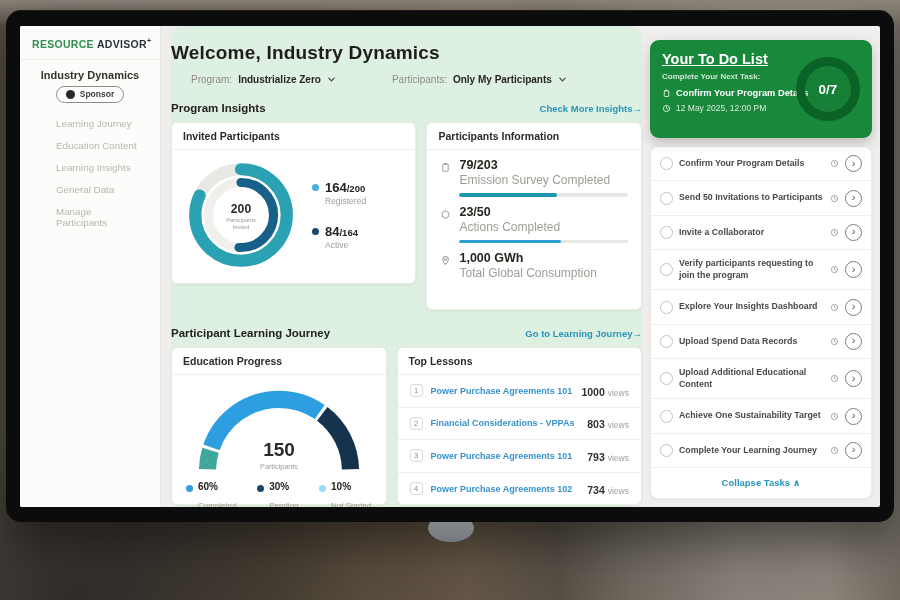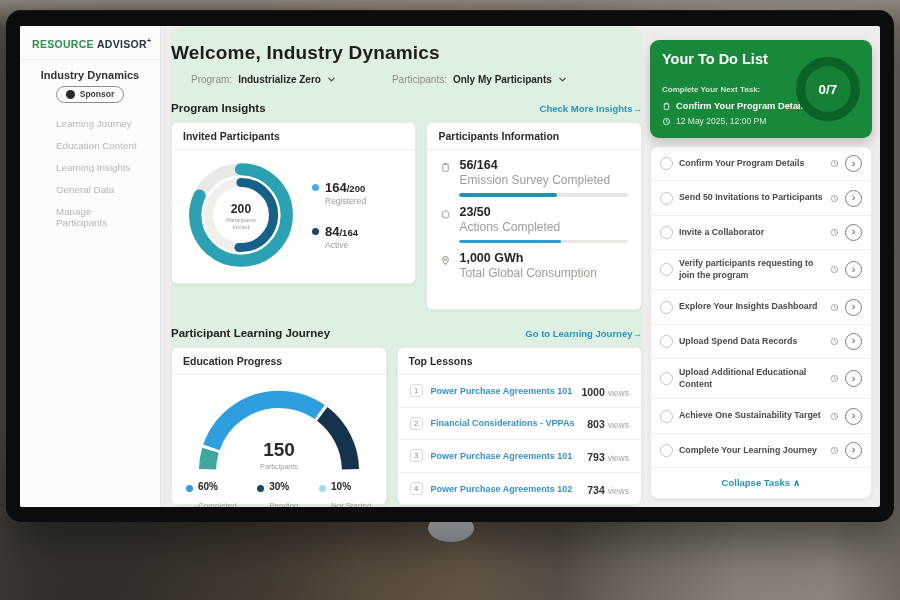--- a/index.html
+++ b/index.html
@@ -101,22 +101,22 @@
   .rank { width:13px; height:13px; border:1px solid #dddad4; border-radius:3px; font-size:7.5px; color:#8f8c85;
     display:flex; align-items:center; justify-content:center; flex:none; }
   .lesson-title { flex:1; font-size:9px; font-weight:bold; color:#3792cc; }
   .views-num { font-size:10.5px; font-weight:bold; color:#33312c; }
   .views-unit { font-size:8.5px; color:#a6a29b; margin-left:3px; }
 
   
   .rightpanel { position:absolute; left:630px; top:0; width:222px; height:100%; }
   .green-card { margin-top:14px; background:#18883b; border-radius:9px; padding:11px 12px; position:relative; color:#fff;
     box-shadow:0 5px 12px rgba(0,0,0,0.2); min-height:98px; }
-  .gc-title { font-size:14.5px; font-weight:bold; }
-  .gc-sub { font-size:8px; color:#cfe6cf; margin-top:18px; font-weight:bold; }
+  .gc-title { font-size:14.5px; font-weight:bold;text-decoration:underline; }
+  .gc-sub { font-size:8px; color:#cfe6cf; margin-top:5px; font-weight:bold; }
   .gc-task { display:flex; gap:5px; align-items:center; font-size:9.3px; font-weight:bold; margin-top:7px; }
   .gc-time { display:flex; gap:5px; align-items:center; font-size:8.5px; color:#d8ecd8; margin-top:5px; }
   .gc-icon { display:flex; }
   .gc-icon svg { width:9px; height:9px; stroke:#e6f2e6; fill:none; stroke-width:1.2; stroke-linecap:round; stroke-linejoin:round; }
   .ring { position:absolute; right:12px; top:17px; width:64px; height:64px; border:9.5px solid #0b6227; border-radius:50%;
     display:flex; align-items:center; justify-content:center; font-size:13.5px; font-weight:bold; background:rgba(8,74,29,0.12); }
   .tasks-card { margin-top:8px; background:#fff; border:1px solid #eceae6; border-radius:8px; box-shadow:0 1px 3px rgba(30,30,28,0.06); }
   .task-row { display:flex; align-items:center; gap:6px; padding:8.2px 9px; border-bottom:1px solid #f0eeeb; cursor:pointer; }
   .task-check { width:13px; height:13px; border:1.4px solid #c6c3bd; border-radius:50%; flex:none; background:#fff; }
   .task-label { flex:1; font-size:8.8px; font-weight:bold; color:#4b4945; line-height:1.3; }
@@ -293,21 +293,21 @@
           <div class="card pinfo">
             <div class="card-h">Participants Information</div>
             <div class="stat">
               <span class="stat-icon">
                   <svg viewBox="0 0 12 12">
                     <rect x="3" y="2.4" width="6" height="7.6" rx="1"></rect>
                     <path d="M4.6 2.4 V1.6 H7.4 V2.4"></path>
                   </svg>
                 </span>
               <div class="stat-body">
-                <div class="stat-val">56/164</div>
+                <div class="stat-val">79/203</div>
                 <div class="stat-lab">Emission Survey Completed</div>
                 <div class="bar">
                     <div class="bar-fill" style="width: 58%; background: rgb(26, 150, 173);"></div>
                   </div>
               </div>
             </div>
             <div class="stat">
               <span class="stat-icon">
                   <svg viewBox="0 0 12 12">
                     <path d="M6 1.8 L9.5 3.9 V8.1 L6 10.2 L2.5 8.1 V3.9 Z"></path>

